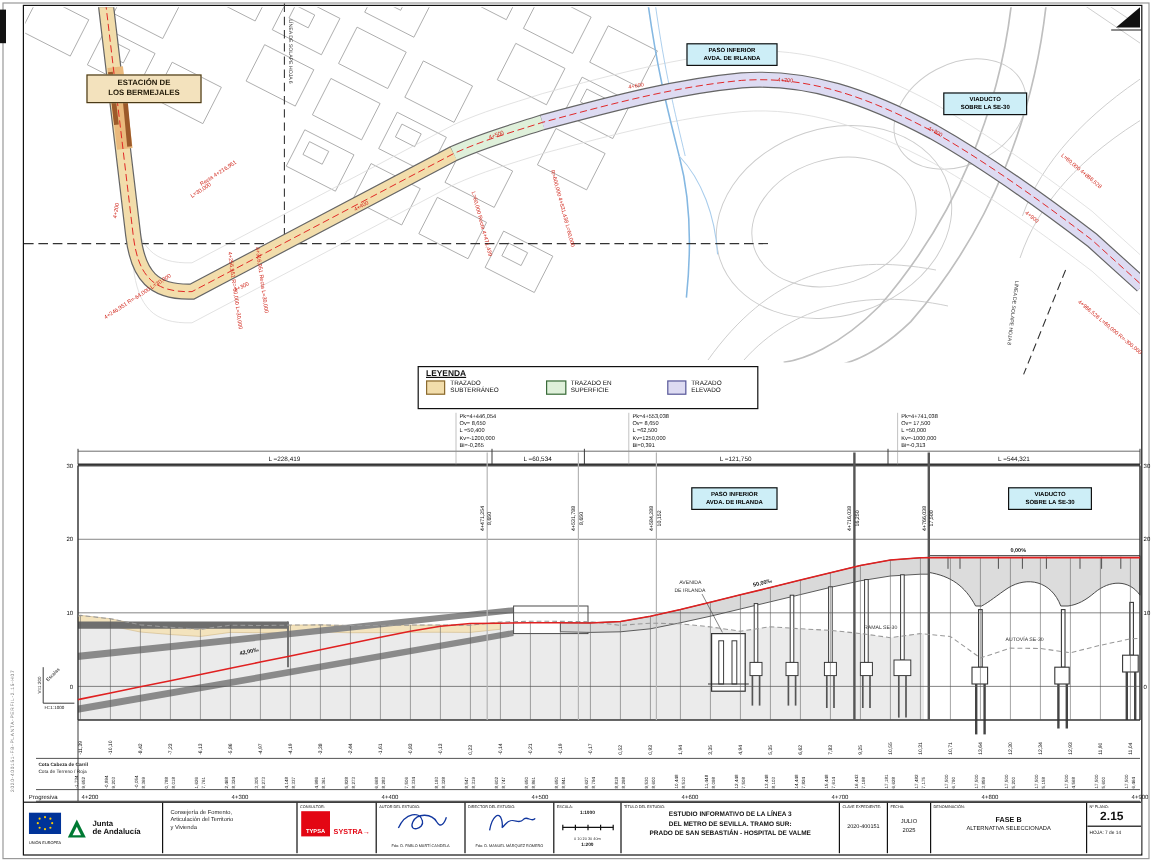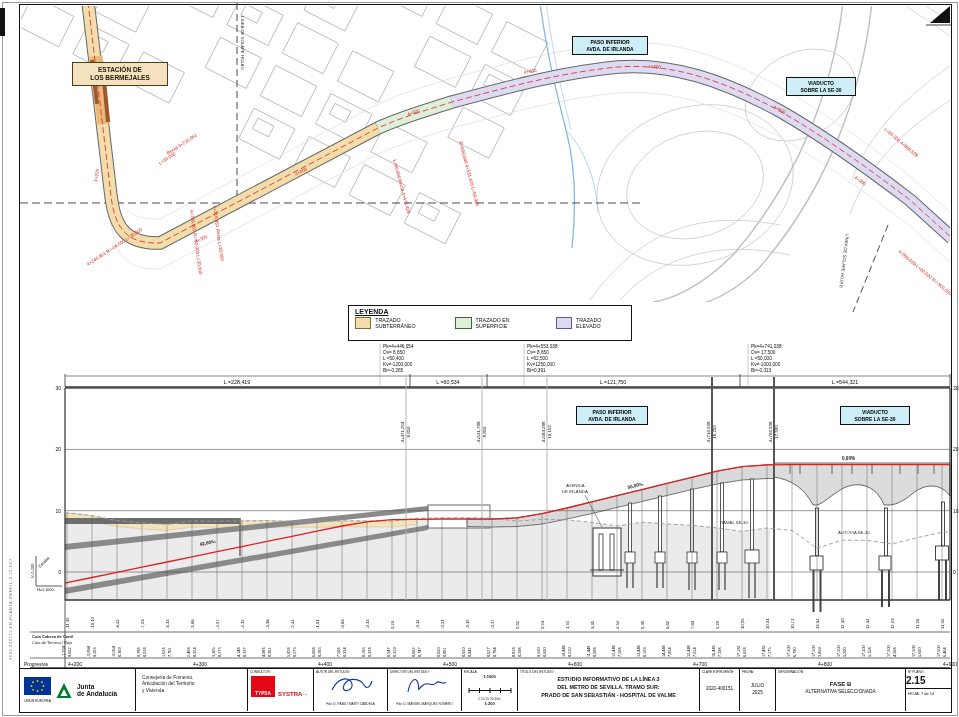--- a/index.html
+++ b/index.html
@@ -611,19 +611,19 @@
       <div>2025</div>
     </div>
   </div>
   <div class="tbc" style="width:130px;text-align:center;">
     <span class="hdr">DENOMINACIÓN:</span>
     <div style="font-size:6px;font-weight:bold;margin-top:12px;color:#111;">FASE B</div>
     <div style="font-size:4.8px;margin-top:2px;color:#111;">ALTERNATIVA SELECCIONADA</div>
   </div>
   <div class="tbc" style="width:46px;">
     <span class="hdr">Nº PLANO:</span>
-    <div style="font-size:10px;font-weight:bold;text-align:left;padding:6px 4px 2px 0;color:#111;">2.15</div>
+    <div style="font-size:10px;font-weight:bold;text-align:center;padding:6px 4px 2px 0;color:#111;">2.15</div>
     <div style="border-top:1px solid #111;font-size:4px;padding:2px 2px;color:#111;">
       <span>HOJA:</span>
       <span>7 de 14</span>
     </div>
   </div>
 </div>
 
 </body></html>

